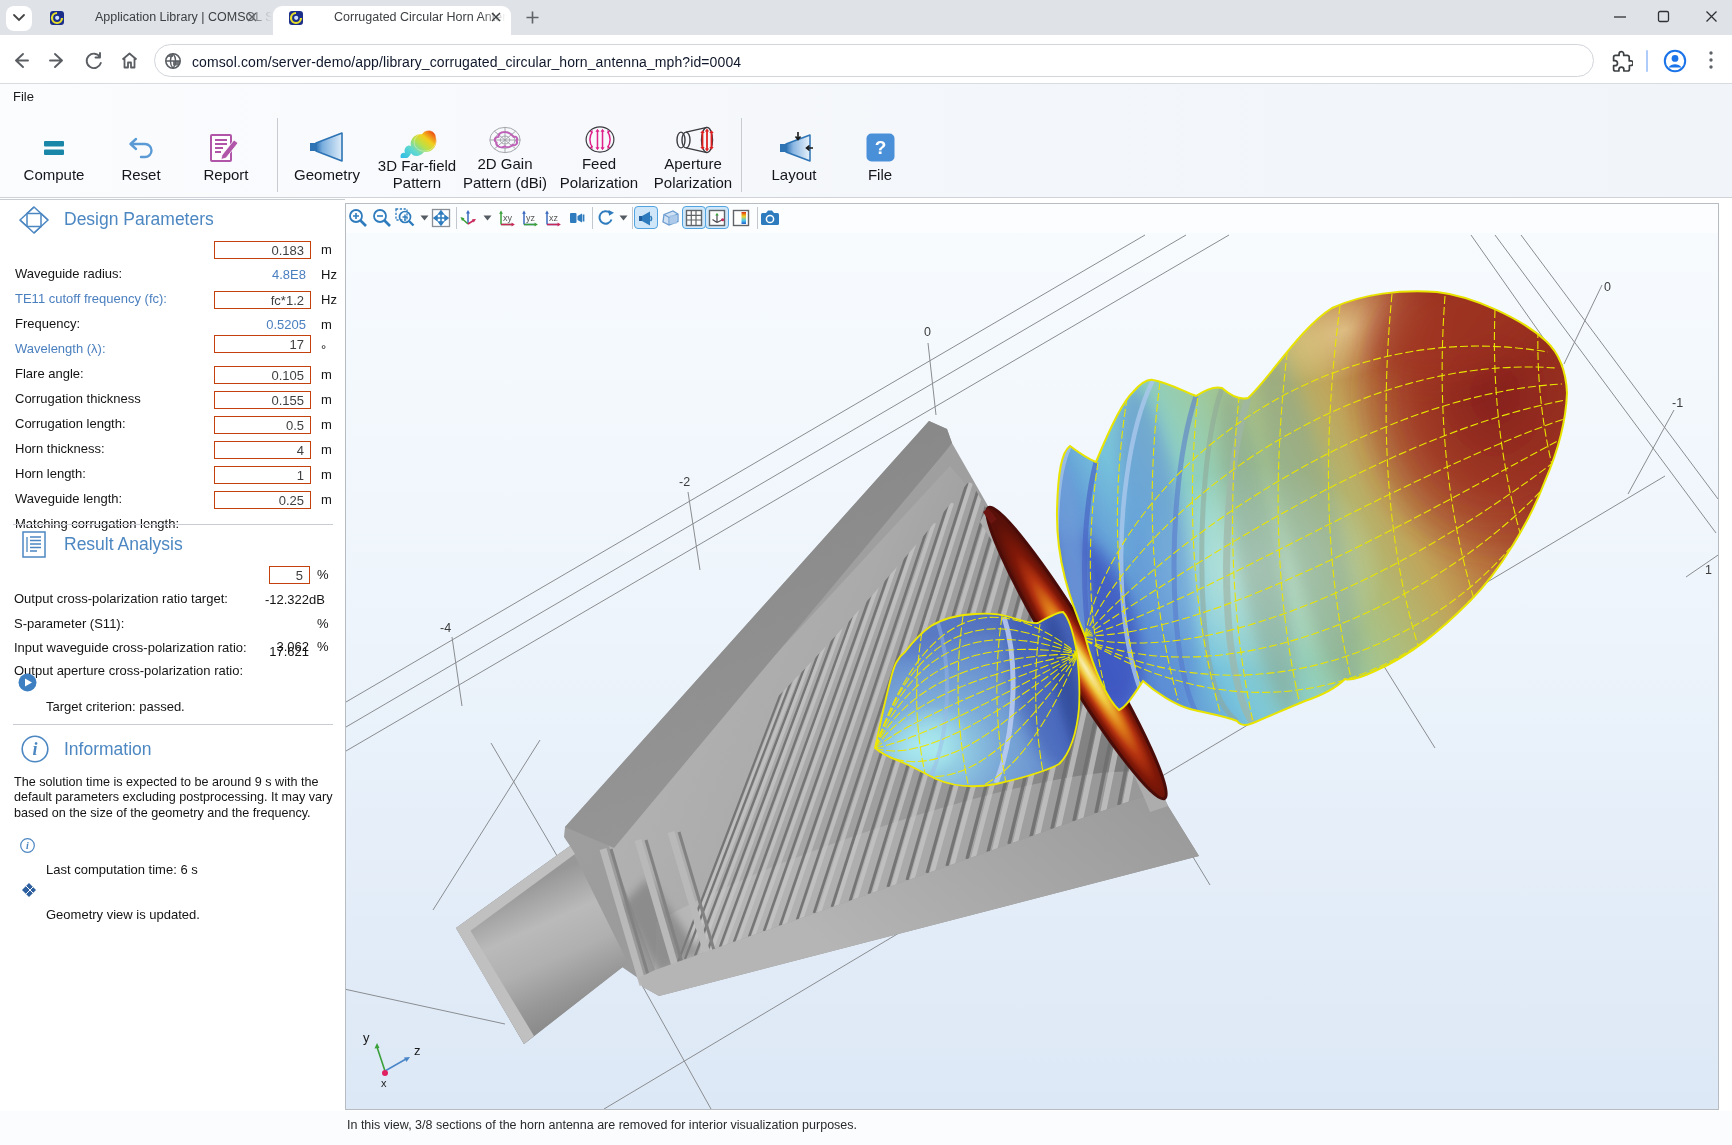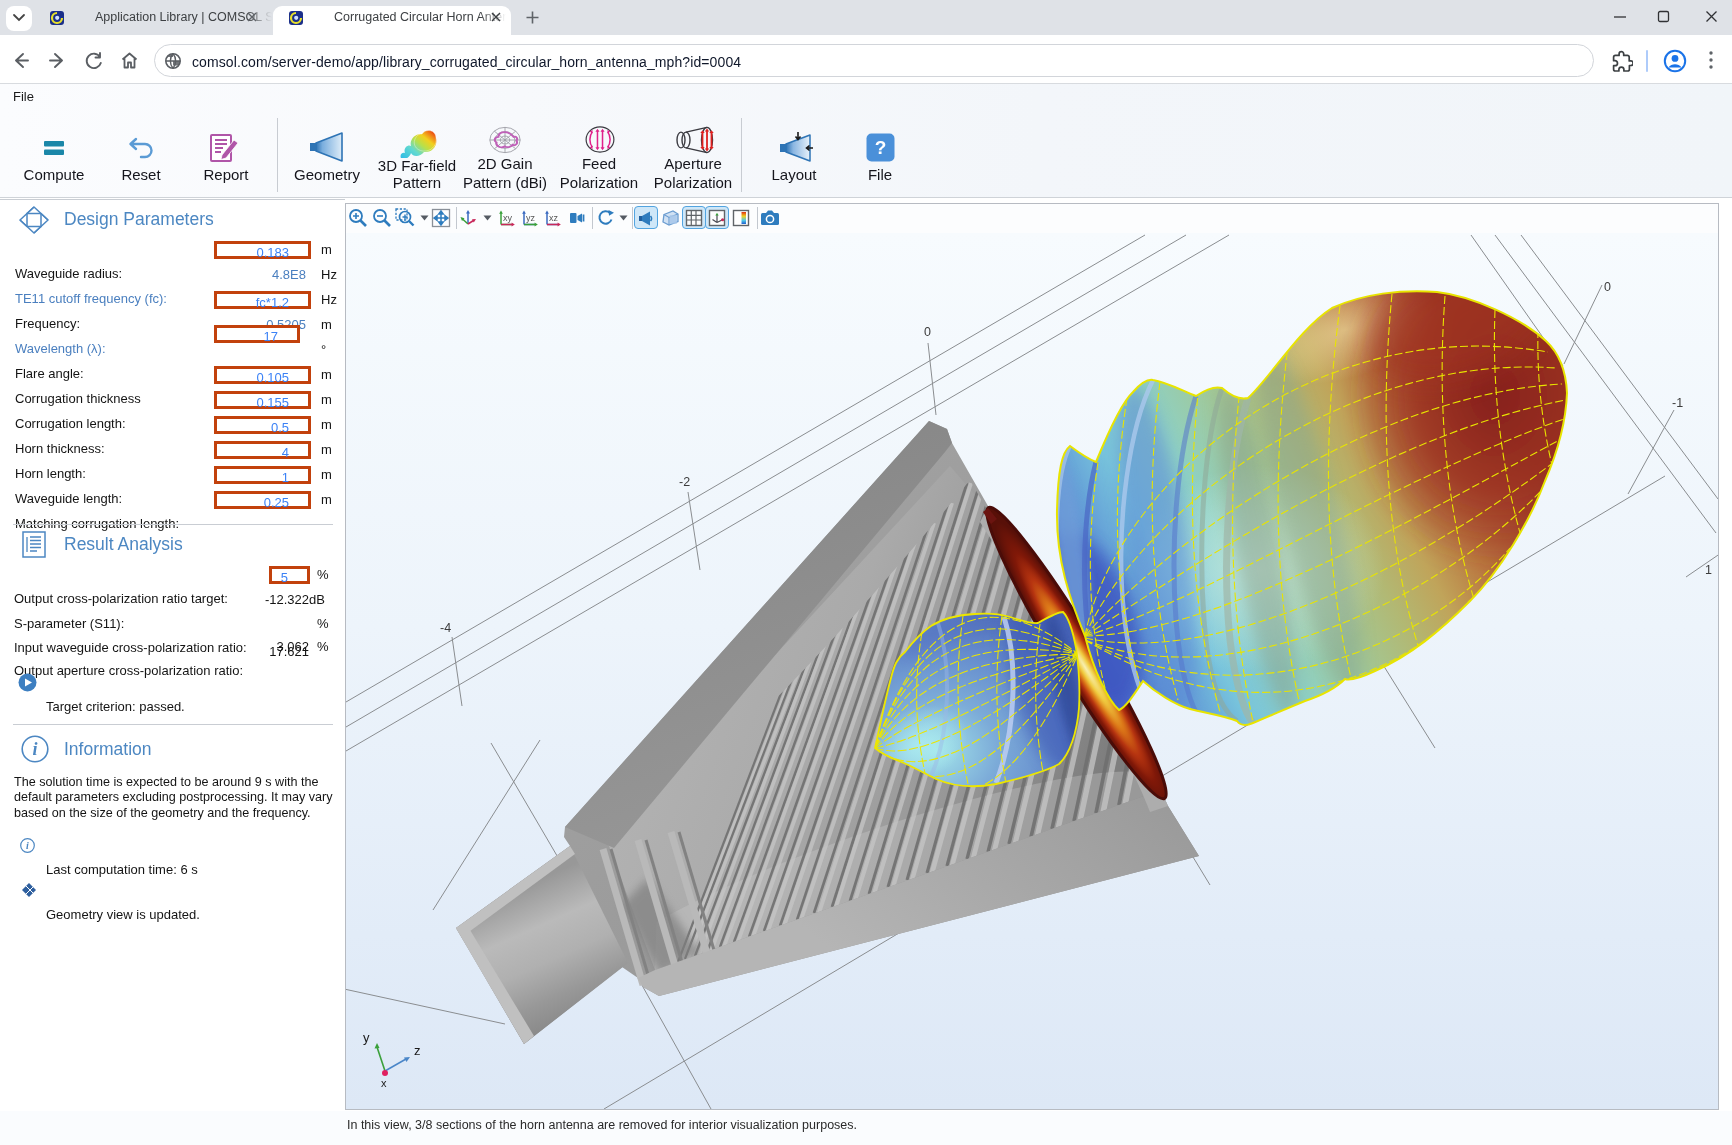--- a/index.html
+++ b/index.html
@@ -11,21 +11,21 @@
 #omnibox{left:154px;top:44px;width:1440px;height:33px;border:1px solid #d2d5da;border-radius:17px;background:#fff;}
 #urltext{left:192px;top:53.5px;font-size:14px;color:#0f172a;letter-spacing:0.1px;}
 #apphead{left:0;top:84px;width:1732px;height:114px;background:linear-gradient(90deg,#fbfcfe 0%,#f3f6fa 60%,#f1f5f9 100%);border-bottom:1px solid #cfd3d8;}
 .btnlabel{position:absolute;font-size:15px;color:#15151c;text-align:center;white-space:nowrap;transform:translateX(-50%);}
 .vsep{position:absolute;width:1px;background:#c8ccd2;}
 #leftpanel{left:0;top:199px;width:345px;height:946px;background:#ffffff;}
 .hsep{position:absolute;height:1px;background:#c9cdd3;}
 .sectitle{position:absolute;font-size:17.5px;color:#4c87c2;}
 .plabel{position:absolute;font-size:13px;color:#141414;white-space:nowrap;margin-top:24px;}
 .plabel.blue{color:#4a7fbf;}
-.pbox{position:absolute;border:3px solid #c2410c;background:#fff;font-size:13px;color:#3b82f6;text-align:right;padding-right:19px;line-height:15px;}
+.pbox{position:absolute;border:1px solid #c2410c;background:#fff;font-size:13px;color:#404040;text-align:right;padding-right:6px;line-height:15px;}
 .pval{position:absolute;font-size:13px;color:#141414;text-align:right;}
 .pval.blue{color:#4a7fbf;}
 .punit{position:absolute;font-size:13px;color:#141414;}
 #gframe{left:345px;top:203px;width:1374px;height:907px;border:1px solid #b7bbc2;background:#fcfdfe;}
 #caption{left:347px;top:1118px;font-size:12.5px;color:#2a2a2a;}
 #belowframe{left:0;top:1111px;width:1732px;height:34px;background:#fafcfe;}
 </style></head>
 <body>
 <div class="abs" id="tabstrip"></div>
 <div class="abs" style="left:6px;top:6px;width:26px;height:25px;background:#fff;border-radius:8px;"></div>
@@ -230,21 +230,21 @@
 <div class="plabel blue" style="left:15px;top:266.5px;">TE11 cutoff frequency (fc):</div>
 <div class="pval blue" style="left:214px;top:266.5px;width:92px;">4.8E8</div>
 <div class="punit" style="left:321px;top:266.5px;">Hz</div>
 <div class="plabel" style="left:15px;top:291.5px;">Frequency:</div>
 <div class="pbox" style="left:214px;top:290.5px;width:97px;height:18px;padding-top:1px;">fc*1.2</div>
 <div class="punit" style="left:321px;top:291.5px;">Hz</div>
 <div class="plabel blue" style="left:15px;top:316.5px;">Wavelength (λ):</div>
 <div class="pval blue" style="left:214px;top:316.5px;width:92px;">0.5205</div>
 <div class="punit" style="left:321px;top:316.5px;">m</div>
 <div class="plabel" style="left:15px;top:341.5px;">Flare angle:</div>
-<div class="pbox" style="left:214px;top:325px;width:86px;height:18px;padding-top:1px;">17</div>
+<div class="pbox" style="left:214px;top:335px;width:97px;height:18px;padding-top:1px;">17</div>
 <div class="punit" style="left:321px;top:341.5px;">°</div>
 <div class="plabel" style="left:15px;top:366.5px;">Corrugation thickness</div>
 <div class="pbox" style="left:214px;top:365.5px;width:97px;height:18px;padding-top:1px;">0.105</div>
 <div class="punit" style="left:321px;top:366.5px;">m</div>
 <div class="plabel" style="left:15px;top:391.5px;">Corrugation length:</div>
 <div class="pbox" style="left:214px;top:390.5px;width:97px;height:18px;padding-top:1px;">0.155</div>
 <div class="punit" style="left:321px;top:391.5px;">m</div>
 <div class="plabel" style="left:15px;top:416.5px;">Horn thickness:</div>
 <div class="pbox" style="left:214px;top:415.5px;width:97px;height:18px;padding-top:1px;">0.5</div>
 <div class="punit" style="left:321px;top:416.5px;">m</div>

